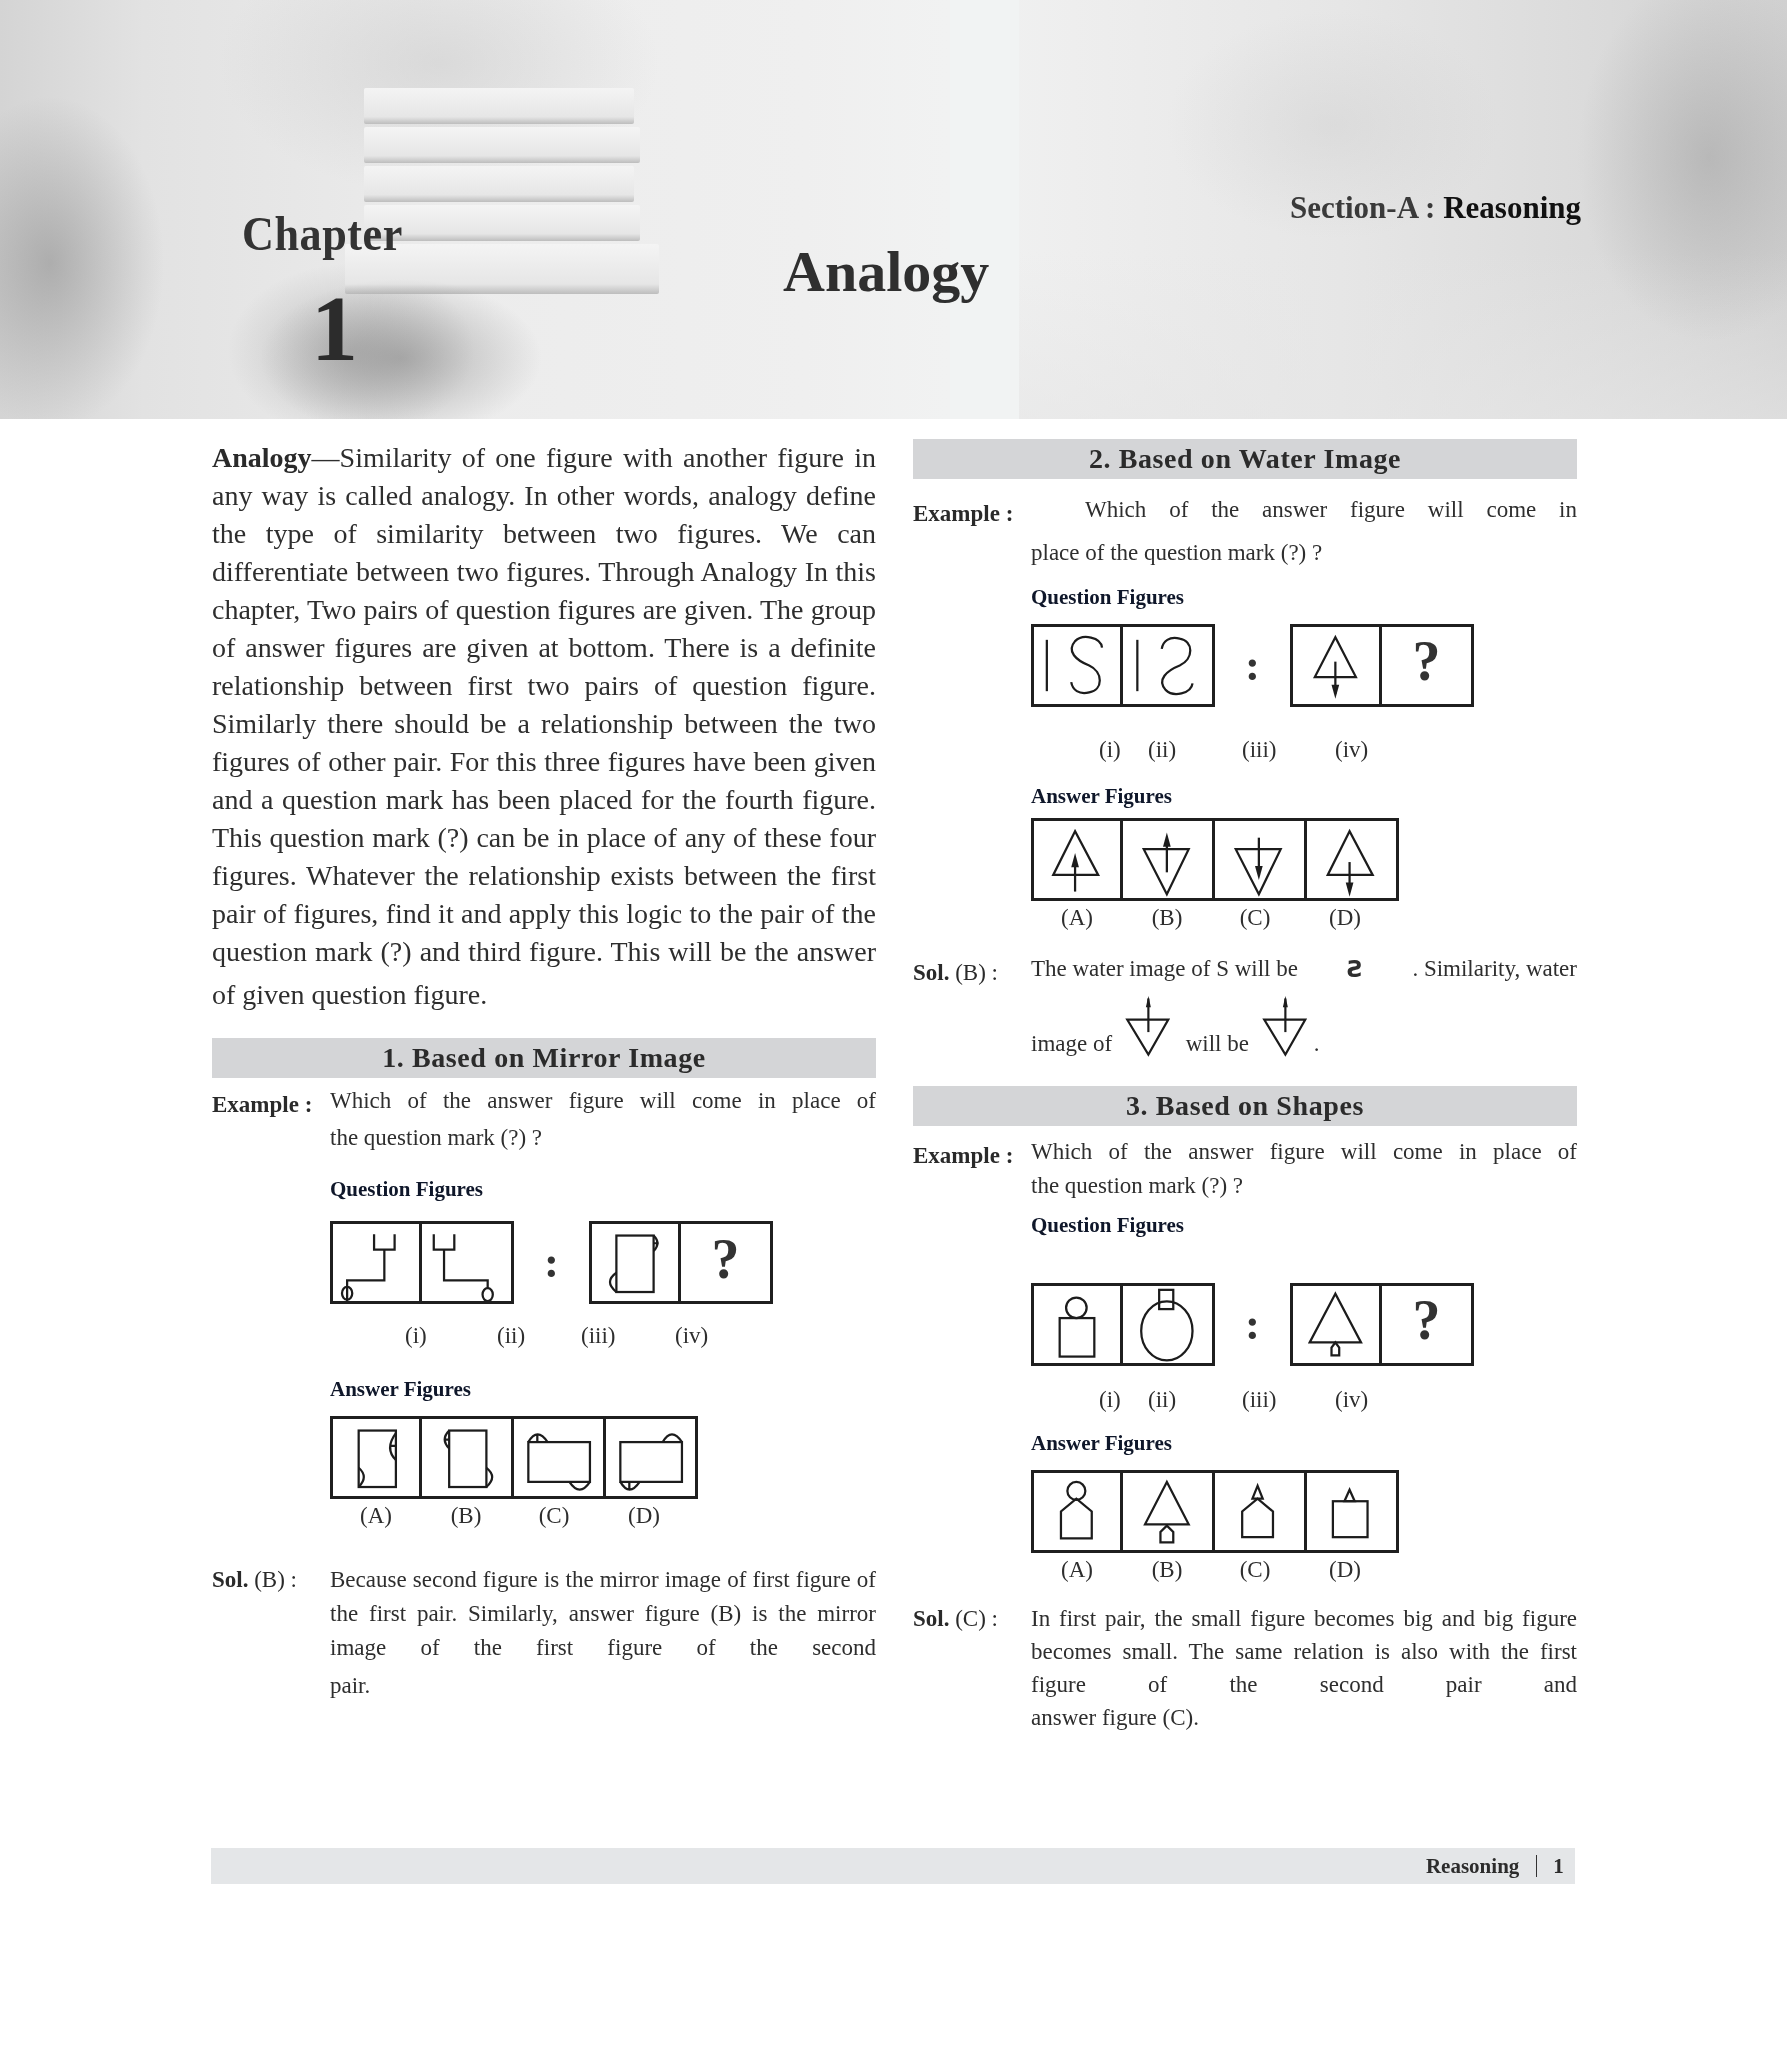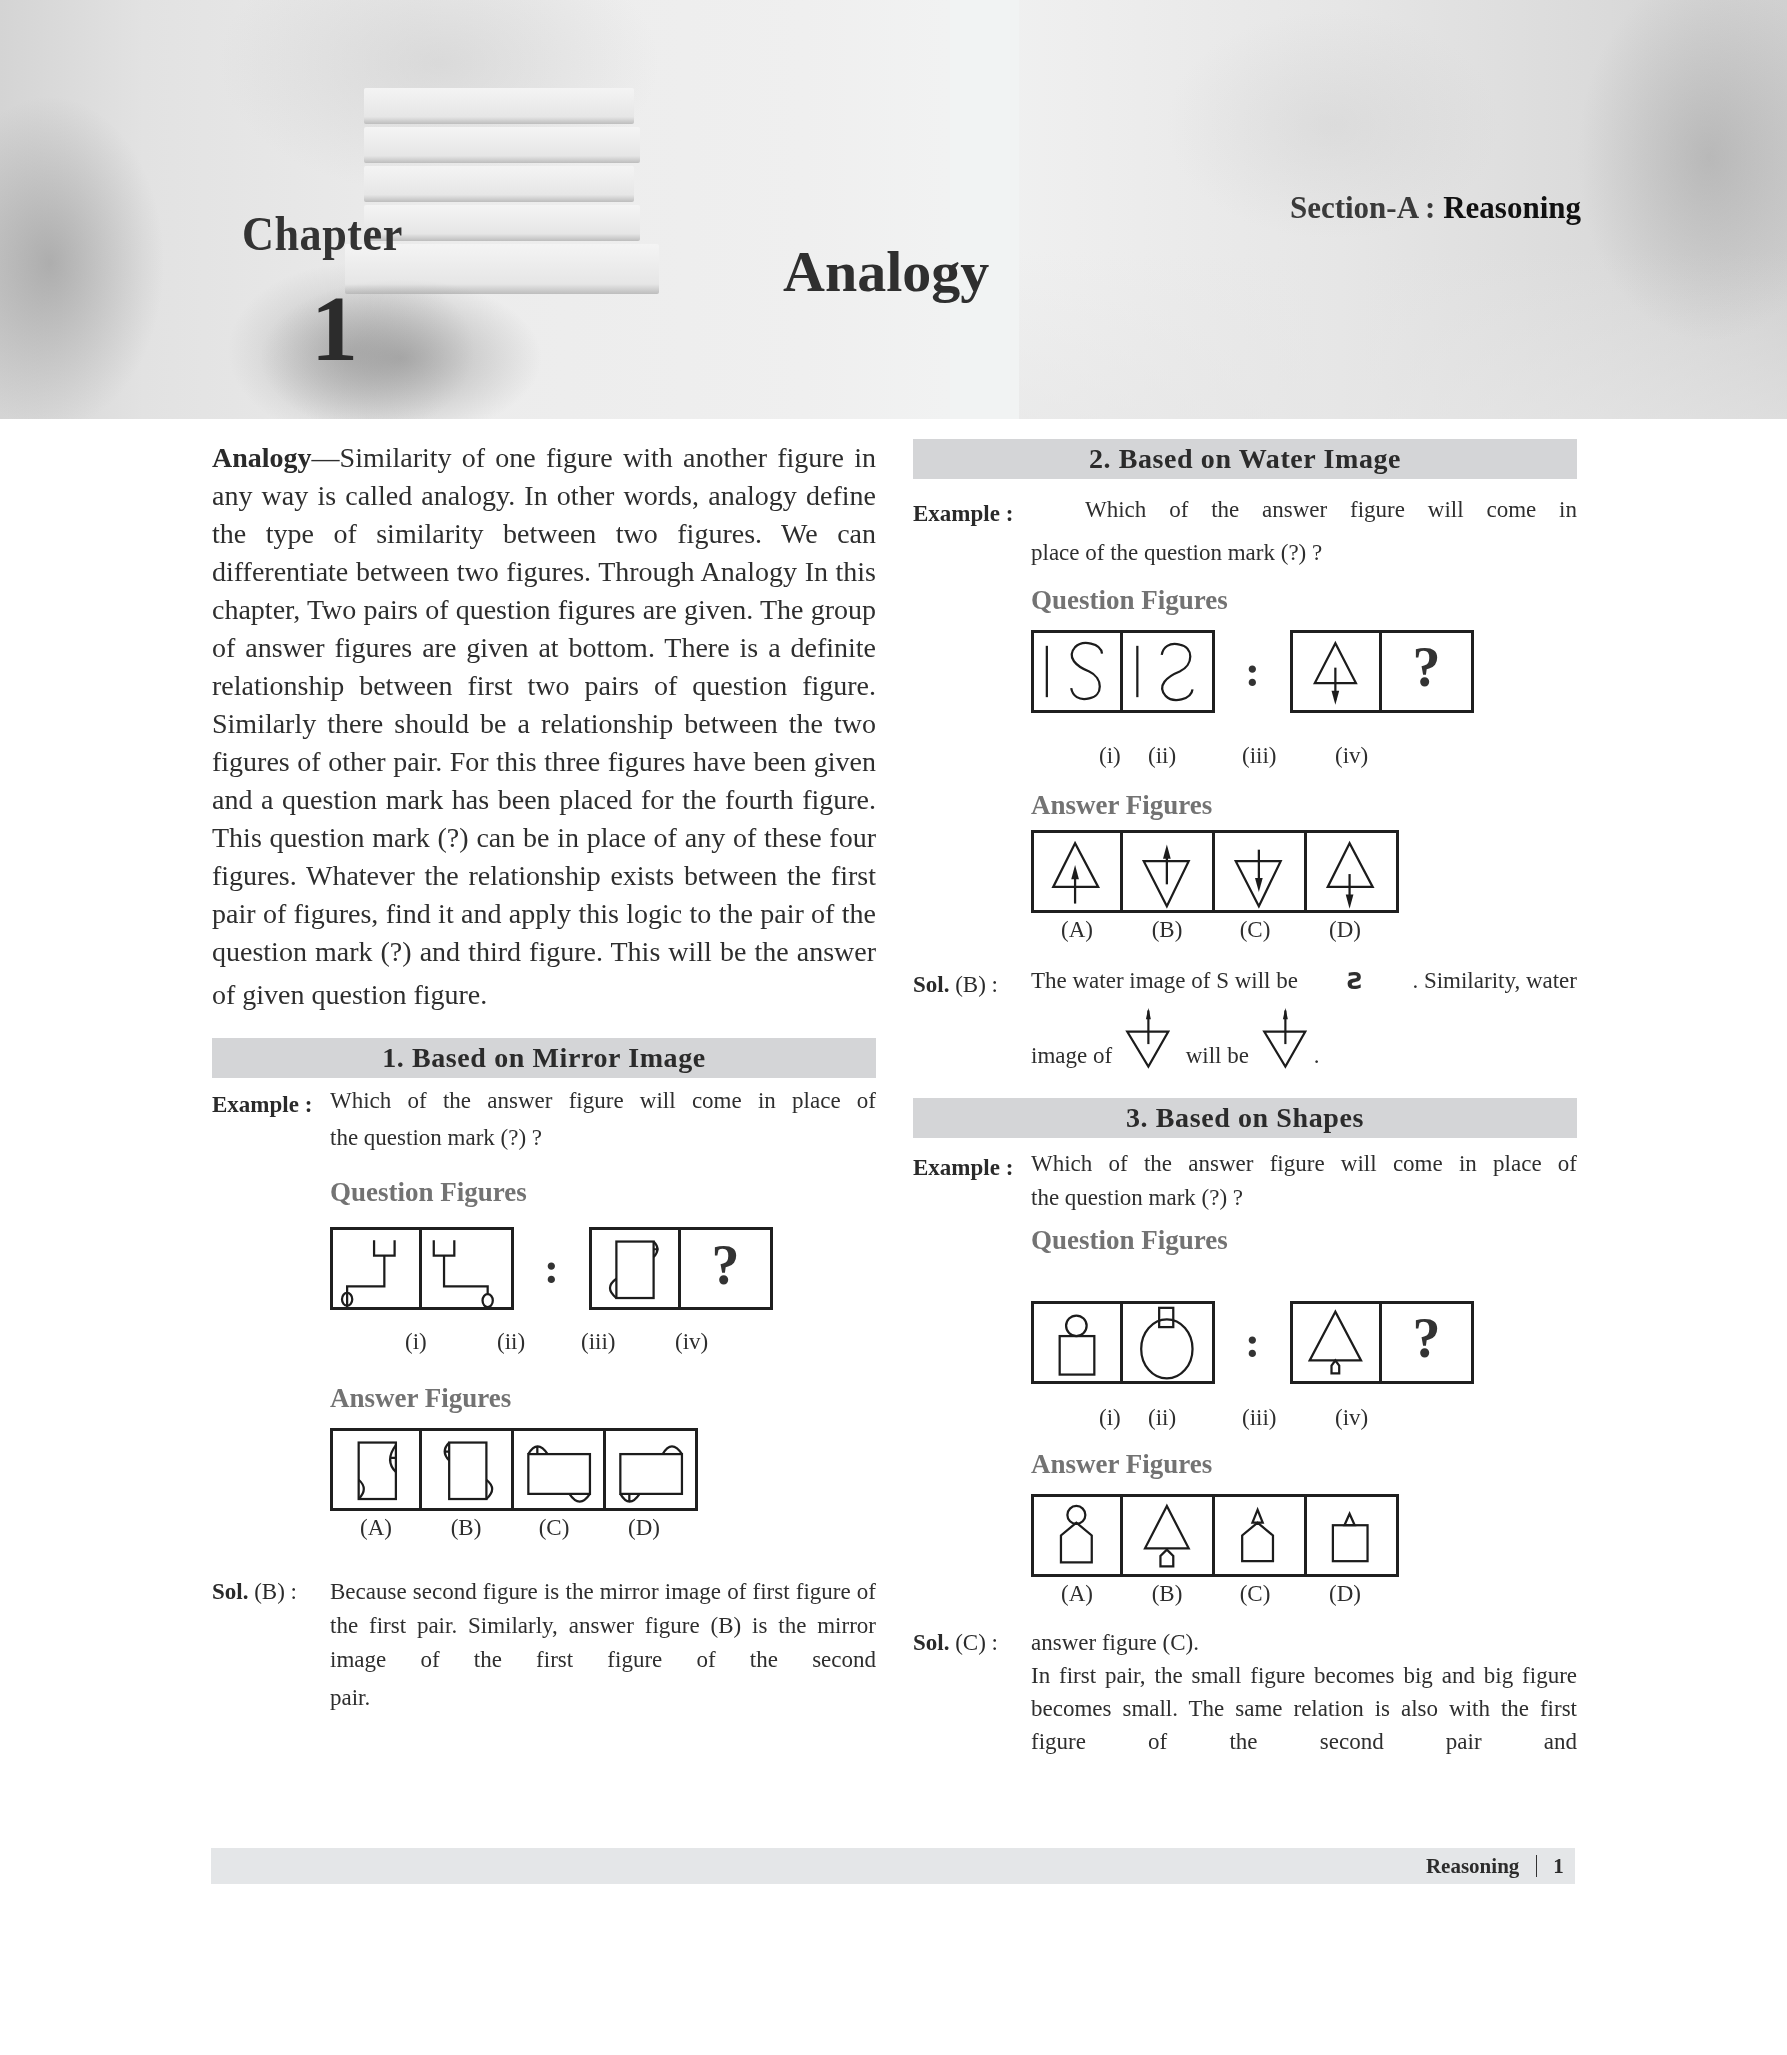--- a/index.html
+++ b/index.html
@@ -49,21 +49,21 @@
 
   .sec-head {
     background: #d4d5d7; height: 40px; display: flex; align-items: center; justify-content: center;
     font-size: 28px; font-weight: bold; color: #2b2b2b; letter-spacing: 0.6px;
   }
 
   .row { display: flex; align-items: flex-end; }
   .lbl { font-size: 23px; font-weight: bold; white-space: nowrap; color: #2a2a2a; }
   .lbl .n { font-weight: normal; }
   .txt { font-size: 23px; line-height: 34px; text-align: justify; color: #2e2e2e; }
-  .fig-title { font-size: 27px; font-weight: bold; color: #737373; }
+  .fig-title { font-size: 21px; font-weight: bold; color: #0f172a; }
 
   
   .fig-row { display: flex; align-items: center; }
   .box { width: 92px; height: 83px; border: 3.8px solid #1f1f1f; position: relative; background: #fff; }
   .box + .box { border-left: none; }
   .box svg { position: absolute; left: 0; top: 0; width: 100%; height: 100%; }
   .qmark { position: absolute; left: 0; right: 0; top: 6.3px; text-align: center; font-size: 56px; font-weight: bold; color: #333; line-height: 1; }
   .colon { width: 75px; text-align: center; font-size: 45px; font-weight: bold; color: #333; line-height: 1; }
   .caps { display: flex; font-size: 23px; color: #2e2e2e; }
   .caps span { text-align: center; }
@@ -378,22 +378,22 @@
   <div class="caps" style="margin-left:118px;margin-top:3.8px;">
     <span style="width:92px;">(A)</span>
     <span style="width:88px;">(B)</span>
     <span style="width:88px;">(C)</span>
     <span style="width:92px;">(D)</span>
   </div>
 
   <div class="row" style="margin-top:19px;align-items:flex-start;">
     <span class="lbl" style="width:118px;line-height:33px;"><span>Sol.</span> <span class="n">(C) :</span></span>
     <div style="flex:1;">
+      <div class="txt" style="text-align-last:justify;line-height:33px;">In first pair, the small figure becomes big and big figure becomes small. The same relation is also with the first figure of the second pair and</div>
       <div class="txt" style="line-height:33px;">answer figure (C).</div>
-      <div class="txt" style="text-align-last:justify;line-height:33px;">In first pair, the small figure becomes big and big figure becomes small. The same relation is also with the first figure of the second pair and</div>
     </div>
   </div>
 </div>
 
 <div class="footer">
   <span>Reasoning</span>
   <span class="sep"></span>
   <span>1</span>
 </div>
 

